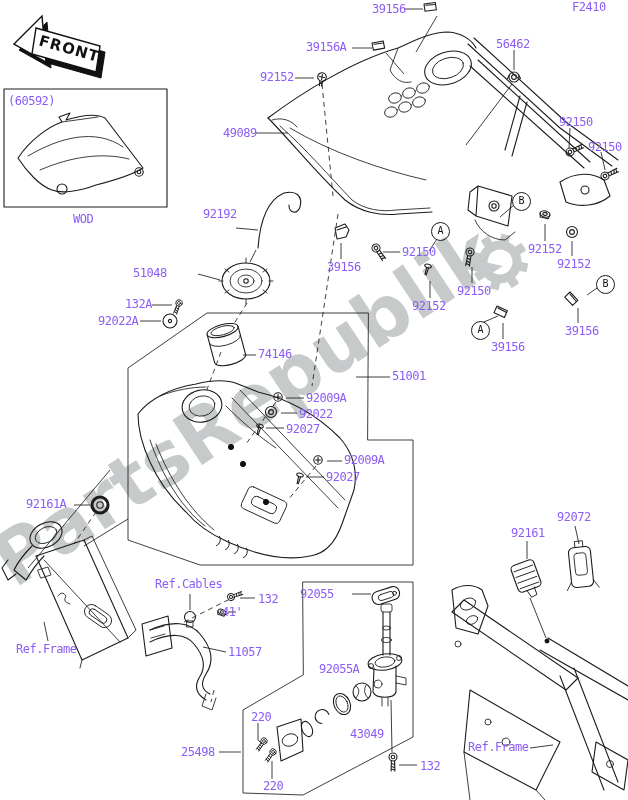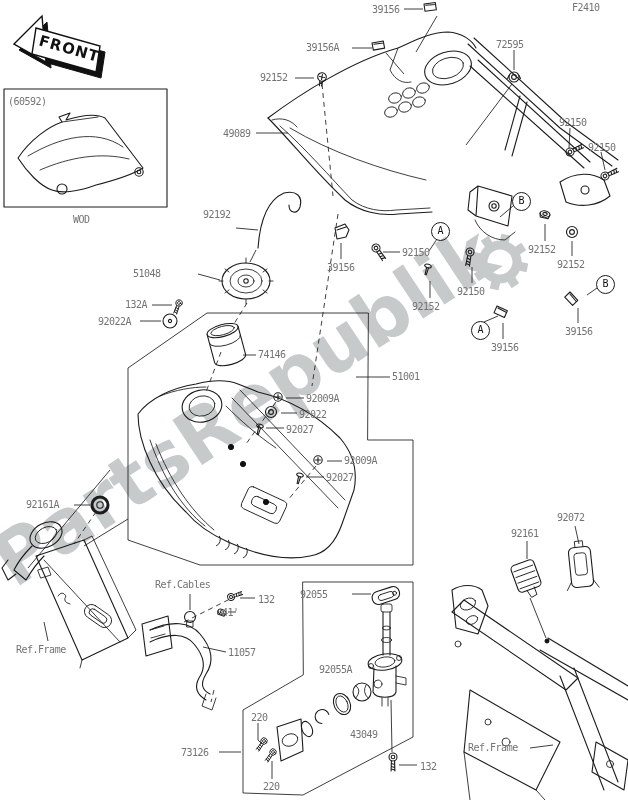--- a/index.html
+++ b/index.html
@@ -4,21 +4,21 @@
 <style>
   html,body{margin:0;padding:0;background:#ffffff;}
   .stage{position:relative;width:628px;height:800px;background:#ffffff;overflow:hidden;
          font-family:"DejaVu Sans Mono", monospace;}
   .stage svg{position:absolute;left:0;top:0;}
   .art{stroke:#1c1c1c;fill:none;stroke-width:1.1;stroke-linecap:round;stroke-linejoin:round;}
   .thin{stroke-width:.85;}
   .lead{stroke:#1c1c1c;fill:none;stroke-width:.85;}
   .dash{stroke:#1c1c1c;fill:none;stroke-width:.85;stroke-dasharray:5 4;}
   .wm{fill:#c7caca;}
-  .lbl{position:absolute;font-size:10px;letter-spacing:-0.5px;color:#737373;white-space:nowrap;line-height:13px;}
+  .lbl{position:absolute;font-size:12px;letter-spacing:-0.5px;color:#8b5cf6;white-space:nowrap;line-height:13px;}
   .cref{position:absolute;width:17px;height:17px;border:1.3px solid #1c1c1c;border-radius:50%;
         font-size:10px;line-height:16px;text-align:center;color:#111;background:rgba(255,255,255,.0);}
   .inkfill{fill:#111;stroke:#111;}
   .whitefill{fill:#fff;stroke:#111;}
 </style>
 </head>
 <body>
 
 <div class="stage">
 
@@ -311,21 +311,21 @@
     M437,16 L416,52 M386,53 L404,74 M512,84 L466,145 M256,250 L250,262
     M110,470 L28,568 M128,519 L84,546"></path>
   <path class="dash" d="
     M322,84 L333,196 M338,214 L312,386 M247,303 L232,327 M221,352 L206,392
     M276,402 L246,444 M316,466 L288,500 M96,512 L74,544 M184,622 L234,597
     M214,690 L211,702"></path>
 </svg>
 
 <div class="lbl" style="left:372px;top:3px">39156</div>
 <div class="lbl" style="left:306px;top:41px">39156A</div>
-<div class="lbl" style="left:496px;top:38px">72595</div>
+<div class="lbl" style="left:496px;top:38px">56462</div>
 <div class="lbl" style="left:260px;top:71px">92152</div>
 <div class="lbl" style="left:223px;top:127px">49089</div>
 <div class="lbl" style="left:559px;top:116px">92150</div>
 <div class="lbl" style="left:588px;top:141px">92150</div>
 <div class="lbl" style="left:203px;top:208px">92192</div>
 <div class="lbl" style="left:133px;top:267px">51048</div>
 <div class="lbl" style="left:327px;top:261px">39156</div>
 <div class="lbl" style="left:402px;top:246px">92150</div>
 <div class="lbl" style="left:412px;top:300px">92152</div>
 <div class="lbl" style="left:457px;top:285px">92150</div>
@@ -347,21 +347,21 @@
 <div class="lbl" style="left:155px;top:578px">Ref.Cables</div>
 <div class="lbl" style="left:258px;top:593px">132</div>
 <div class="lbl" style="left:222px;top:606px">41'</div>
 <div class="lbl" style="left:228px;top:646px">11057</div>
 <div class="lbl" style="left:300px;top:588px">92055</div>
 <div class="lbl" style="left:319px;top:663px">92055A</div>
 <div class="lbl" style="left:350px;top:728px">43049</div>
 <div class="lbl" style="left:251px;top:711px">220</div>
 <div class="lbl" style="left:263px;top:780px">220</div>
 <div class="lbl" style="left:420px;top:760px">132</div>
-<div class="lbl" style="left:181px;top:746px">73126</div>
+<div class="lbl" style="left:181px;top:746px">25498</div>
 <div class="lbl" style="left:511px;top:527px">92161</div>
 <div class="lbl" style="left:557px;top:511px">92072</div>
 <div class="lbl" style="left:468px;top:741px">Ref.Frame</div>
 
 <div class="lbl" style="left:572px;top:1px">F2410</div>
 <div class="lbl" style="left:8px;top:95px">(60592)</div>
 <div class="lbl" style="left:73px;top:213px">WOD</div>
 
 <div class="cref" style="left:431px;top:222px">A</div>
 <div class="cref" style="left:471px;top:321px">A</div>

